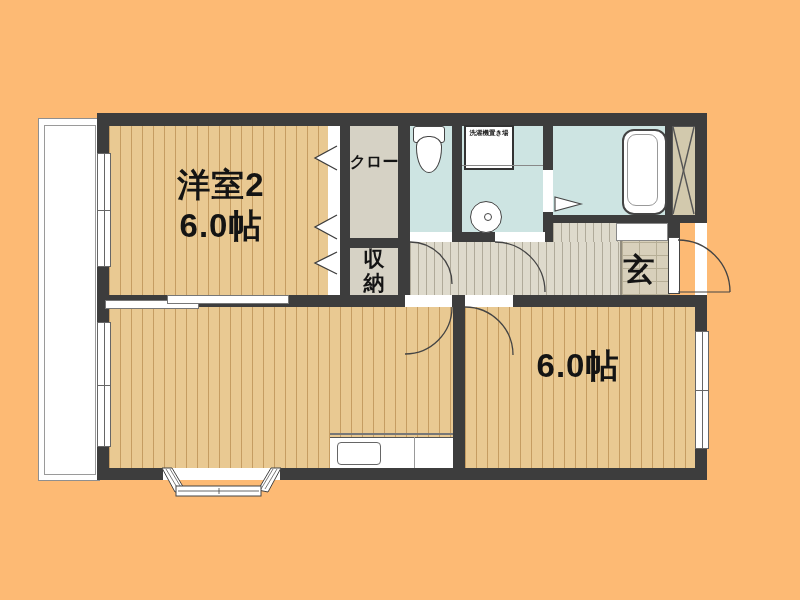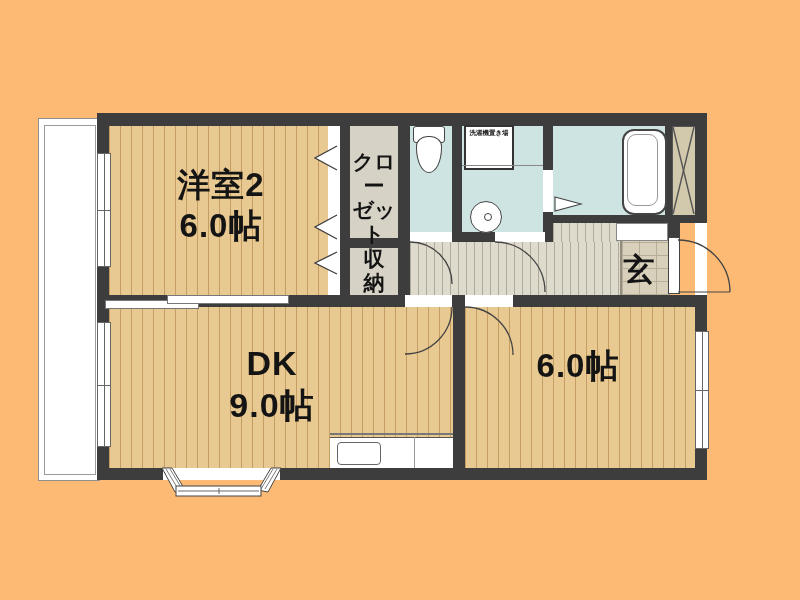--- a/index.html
+++ b/index.html
@@ -19,21 +19,21 @@
                          repeating-linear-gradient(90deg,#b6ae96 0 1px,transparent 1px 17px);
         border-left:2px solid #938d7d;}
   .shaft{position:absolute;z-index:1;background:#d2c9ad;border:1px solid #555;}
   .fix{position:absolute;z-index:3;background:#fff;border:1.5px solid #444;}
   .winbox{position:absolute;z-index:3;background:#fff;border:1px solid #666;}
   .winline-hv{position:absolute;top:0;left:50%;height:100%;width:1px;background:#666;}
   .winline-hh{position:absolute;top:50%;left:0;height:1px;width:100%;background:#666;}
   .panel{position:absolute;z-index:3;background:#fff;border:1px solid #777;}
   .label{position:absolute;z-index:5;color:#141414;font-weight:600;text-align:center;}
   .rlabel{font-size:33px;line-height:41px;letter-spacing:1px;}
-  .slabel{font-size:21px;line-height:24px;}
+  .slabel{font-size:16px;line-height:24px;}
   svg.overlay{position:absolute;left:0;top:0;z-index:4;}
   .tinytext{position:absolute;z-index:4;width:100%;top:2px;left:0;text-align:center;
             font-size:6.5px;color:#222;font-weight:600;letter-spacing:0;}
 </style>
 </head>
 <body>
 
 <div id="stage">
 
   <div class="abs" style="left:38px;top:118px;width:62px;height:363px;border:1px solid #8f8f8f;background:#fff;z-index:0;"></div>
@@ -137,30 +137,25 @@
     <line x1="273" y1="469" x2="261" y2="489" stroke="#444" stroke-width=".7"></line>
     <rect x="176" y="486" width="85" height="10" fill="#fff" stroke="#444" stroke-width="1"></rect>
     <line x1="178" y1="491" x2="259" y2="491" stroke="#444" stroke-width=".8"></line>
     <line x1="219" y1="488" x2="219" y2="494" stroke="#444" stroke-width=".8"></line>
   </svg>
 
   <div class="label rlabel" style="left:121px;top:164px;width:200px;">
     <div>洋室2</div>
     <div>6.0帖</div>
   </div>
-  <div class="label rlabel" style="left:172px;top:342px;width:200px;font-size:34px;line-height:42px;">
-    <div>DK</div>
-    <div>9.0帖</div>
-  </div>
   <div class="label rlabel" style="left:478px;top:345px;width:200px;">
     <div>6.0帖</div>
   </div>
   <div class="label slabel" style="left:344px;top:150px;width:60px;">
     <div>クロー</div>
-    <div>ゼット</div>
   </div>
   <div class="label slabel" style="left:350px;top:247px;width:48px;font-size:21px;">
     <div>収</div>
     <div>納</div>
   </div>
   <div class="label" style="left:614px;top:252px;width:50px;font-size:31px;line-height:36px;"><span>玄</span></div>
 
 </div>
 
 </body></html>

